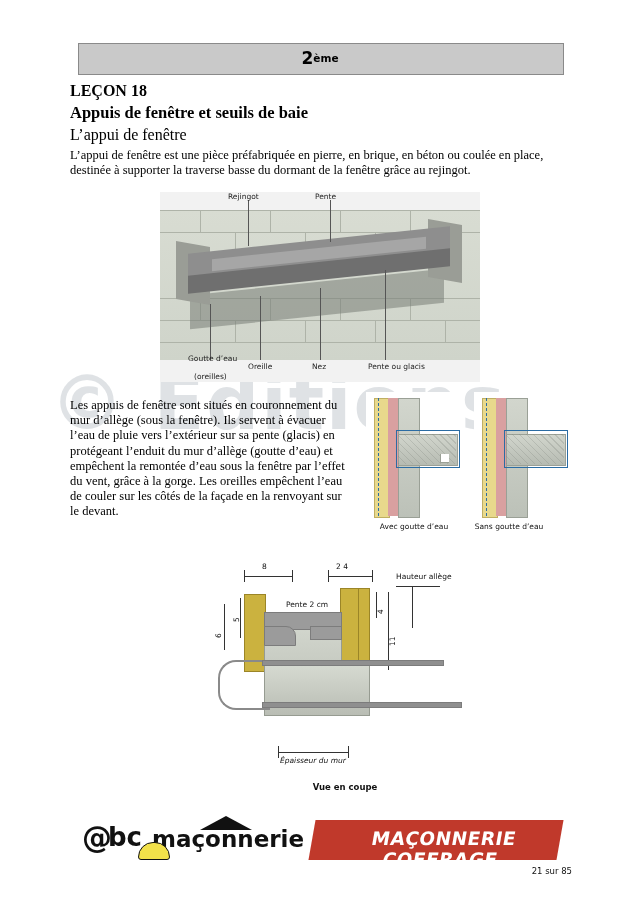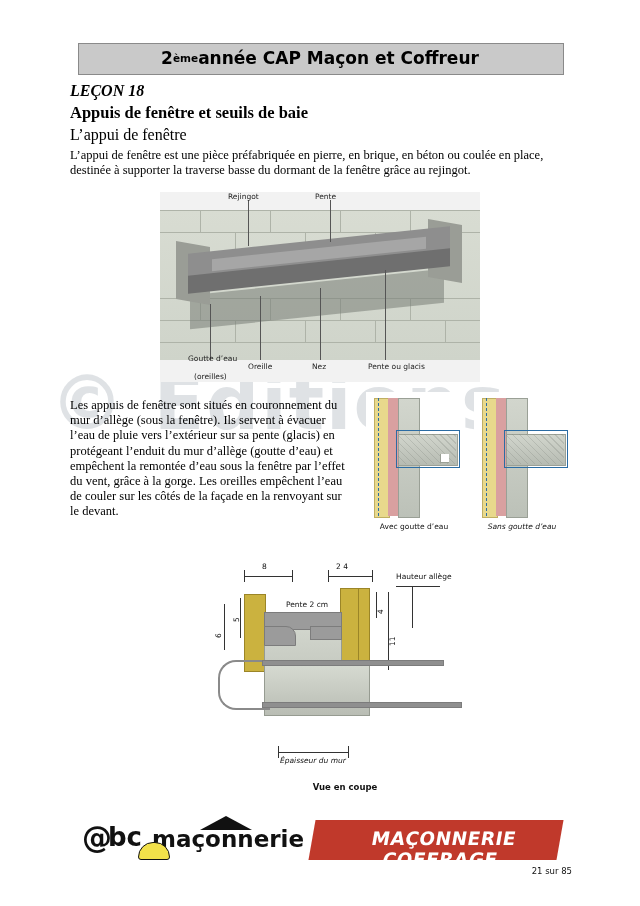--- a/index.html
+++ b/index.html
@@ -50,21 +50,20 @@
     font-weight: bold;
   }
 
   
   .lesson-num {
     position: absolute;
     left: 70px; top: 82px;
     font-family: "Liberation Serif", serif;
     font-weight: bold;
     font-size: 16px;
-    font-style: italic;
   }
   .lesson-title {
     position: absolute;
     left: 70px; top: 103px;
     font-family: "Liberation Serif", serif;
     font-weight: bold;
     font-size: 16.5px;
   }
   .section-1 {
     position: absolute;
@@ -252,21 +251,21 @@
   .det-cap {
     position: absolute;
     top: 130px;
     width: 96px;
     text-align: center;
     font-family: "DejaVu Sans", sans-serif;
     font-size: 7.5px;
     color: #111;
   }
   .det-cap.left { left: 4px; }
-  .det-cap.right { left: 112px; font-style: italic; }
+  .det-cap.right { left: 99px; }
 
   
   .fig3 {
     position: absolute;
     left: 200px; top: 556px;
     width: 290px; height: 240px;
   }
   .fig3 .wood {
     position: absolute;
     background: #cbb23f;
@@ -379,21 +378,20 @@
 </style>
 </head>
 <body>
 
 <div class="page">
 
   <div class="header-band"></div>
   <div class="header-title">
     <span>2</span>
       <span class="sup">ème</span>
-      <span>année CAP Maçon et Coffreur</span>
   </div>
 
   <div class="lesson-num">LEÇON 18</div>
   <div class="lesson-title">Appuis de fenêtre et seuils de baie</div>
 
   <div class="section-1">L’appui de fenêtre</div>
   <div class="intro-par">L’appui de fenêtre est une pièce préfabriquée en pierre, en brique, en béton ou coulée en place, destinée à supporter la traverse basse du dormant de la fenêtre grâce au rejingot.</div>
 
   <div class="watermark">© Editions</div>
 

